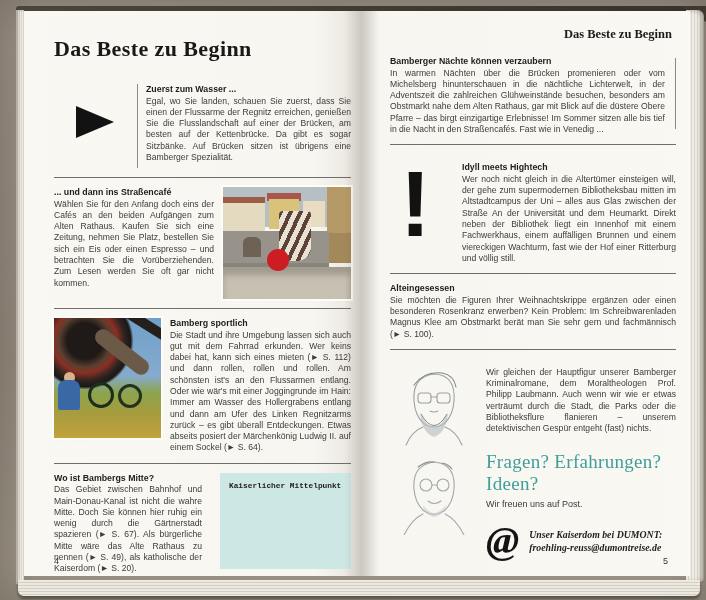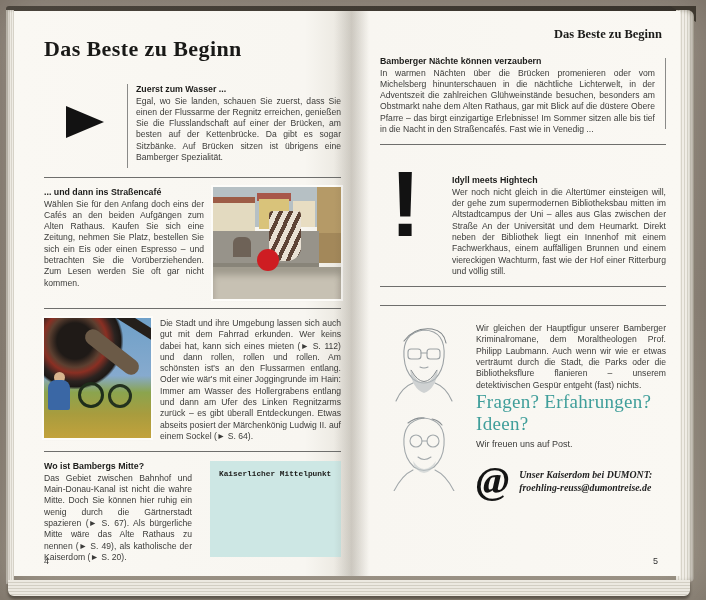--- a/index.html
+++ b/index.html
@@ -4,21 +4,21 @@
 <style>
   * { margin:0; padding:0; box-sizing:border-box; }
   html,body { width:706px; height:600px; }
   body { font-family:"Liberation Sans", sans-serif; overflow:hidden; }
 
   .stage { position:relative; width:706px; height:600px;
     background:linear-gradient(175deg,#9c9388 0%, #948b7f 55%, #a29a8d 100%);
     box-shadow:inset 0 0 50px rgba(55,46,36,.38); }
 
   
-  .book { position:absolute; left:4px; top:6px; width:692px; height:590px; }
+  .book { position:absolute; left:14px; top:6px; width:692px; height:590px; }
   .edge-top { position:absolute; left:2px; top:0; right:8px; height:5px;
     background:linear-gradient(to right,#4a443c,#37322b); border-radius:3px 2px 0 0; }
   .cover-corner { position:absolute; right:0; top:0; width:0; height:0;
     border-top:16px solid #3e382f; border-left:26px solid transparent; }
   .edge-right { position:absolute; right:2px; top:4px; bottom:14px; width:18px;
     background:repeating-linear-gradient(to right,#f0ede6 0 2px,#d7d3c8 2px 3px);
     border-radius:0 7px 5px 0; box-shadow:inset -3px 0 4px rgba(80,70,55,.45); }
   .edge-left { position:absolute; left:2px; top:4px; bottom:12px; width:8px;
     background:repeating-linear-gradient(to right,#efece5 0 1px,#d8d4ca 1px 2px);
     box-shadow:inset 2px 0 3px rgba(80,70,55,.4); }
@@ -108,33 +108,33 @@
 
   
   .secA { display:flex; }
   .secA .txt { flex:1; padding-right:10px; }
   .secA .vrule { flex:0 0 1px; width:1px; background:#8a8a88; margin:2px 0 6px; }
 
   .secB { display:flex; padding-top:8px; }
   .secB .bang-col { flex:0 0 72px; width:72px; padding-left:10px; }
   .bang { font-family:"Liberation Sans", sans-serif; font-weight:700; font-size:92px;
     line-height:.92; color:#121212; }
-  .secB .txt { flex:1;margin-top:13px; }
+  .secB .txt { flex:1; }
 
   .secC { display:flex; }
   .secC .col-l { flex:0 0 138px; width:138px; padding-right:12px; }
   .secC .col-l p { font-size:8px; line-height:10.6px; }
   .secC .col-r { flex:1; }
 
   .closing { display:flex; padding-top:8px;justify-content:flex-end; }
   .sketch-col { flex:0 0 94px; width:94px; }
   .sketch { display:block; margin-bottom:4px; }
   .closing .txt { flex:1; padding-left:2px; }
   .cta-head { font-family:"Liberation Serif", serif; font-size:19px; font-weight:500;
-    color:#3f9e9a; letter-spacing:.3px; margin:0 0 4px; }
+    color:#3f9e9a; letter-spacing:.3px; margin:16px 0 4px; }
   .cta-sub { font-size:9px; color:#3b3b39; }
   .contact { display:flex; align-items:center; margin-top:16px; }
   .at-glyph { font-family:"Liberation Serif", serif; font-style:italic; font-weight:700;
     font-size:40px; line-height:.8; color:#141414; margin-right:10px; }
   .contact-txt { font-family:"Liberation Serif", serif; font-style:italic; font-weight:700;
     font-size:9.8px; line-height:13px; color:#222; }
 </style>
 </head>
 <body>
 
@@ -188,20 +188,21 @@
         <div class="photo-bike">
           <div class="pb-chain"></div>
           <div class="pb-gear"></div>
           <div class="pb-crank"></div>
           <div class="pb-head"></div>
           <div class="pb-person"></div>
           <div class="pb-wheel1"></div>
           <div class="pb-wheel2"></div>
         </div>
         <div class="txt">
+          <h3 class="sec-head">Bamberg sportlich</h3>
           <p class="sec-body">Die Stadt und ihre Umgebung lassen sich auch gut mit dem Fahrrad erkunden. Wer keins dabei hat, kann sich eines mieten (► S. 112) und dann rollen, rollen und rollen. Am schönsten ist's an den Flussarmen entlang. Oder wie wär's mit einer Joggingrunde im Hain: Immer am Wasser des Hollergrabens entlang und dann am Ufer des Linken Regnitzarms zurück – es gibt überall Entdeckungen. Etwas abseits posiert der Märchenkönig Ludwig II. auf einem Sockel (► S. 64).</p>
         </div>
       </div>
 
       <div class="rule"></div>
 
       <div class="row sec4">
         <div class="txt">
           <h3 class="sec-head">Wo ist Bambergs Mitte?</h3>
           <p class="sec-body">Das Gebiet zwischen Bahnhof und Main-Donau-Kanal ist nicht die wahre Mitte. Doch Sie können hier ruhig ein wenig durch die Gärtnerstadt spazieren (► S. 67). Als bürgerliche Mitte wäre das Alte Rathaus zu nennen (► S. 49), als katholische der Kaiserdom (► S. 20).</p>
@@ -233,20 +234,24 @@
         </div>
         <div class="txt">
           <h3 class="sec-head">Idyll meets Hightech</h3>
           <p class="sec-body">Wer noch nicht gleich in die Altertümer einsteigen will, der gehe zum supermodernen Bibliotheksbau mitten im Altstadtcampus der Uni – alles aus Glas zwischen der Straße An der Universität und dem Heumarkt. Direkt neben der Bibliothek liegt ein Innenhof mit einem Fachwerkhaus, einem auffälligen Brunnen und einem viereckigen Wachturm, fast wie der Hof einer Ritterburg und völlig still.</p>
         </div>
       </div>
 
       <div class="rule"></div>
 
       <div class="secC">
+        <div class="col-r">
+          <h3 class="sec-head">Alteingesessen</h3>
+          <p class="sec-body">Sie möchten die Figuren Ihrer Weihnachtskrippe ergänzen oder einen besonderen Rosenkranz erwerben? Kein Problem: Im Schreibwarenladen Magnus Klee am Obstmarkt berät man Sie sehr gern und fachmännisch (► S. 100).</p>
+        </div>
       </div>
 
       <div class="rule"></div>
 
       <div class="closing">
         <div class="sketch-col">
           <svg class="sketch" width="88" height="80" viewBox="0 0 88 80">
             <g fill="none" stroke="#9ba1a4" stroke-width="1.1" stroke-linecap="round">
               <path d="M24,34 Q22,10 44,7 Q66,8 64,34 Q63,48 55,56 Q44,64 33,56 Q25,48 24,34"></path>
               <path d="M24,18 Q34,4 52,6 Q64,8 66,20" stroke="#7f8588"></path>

